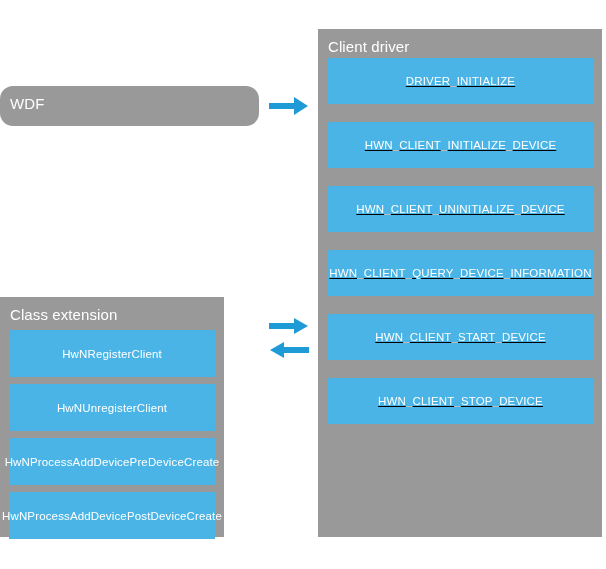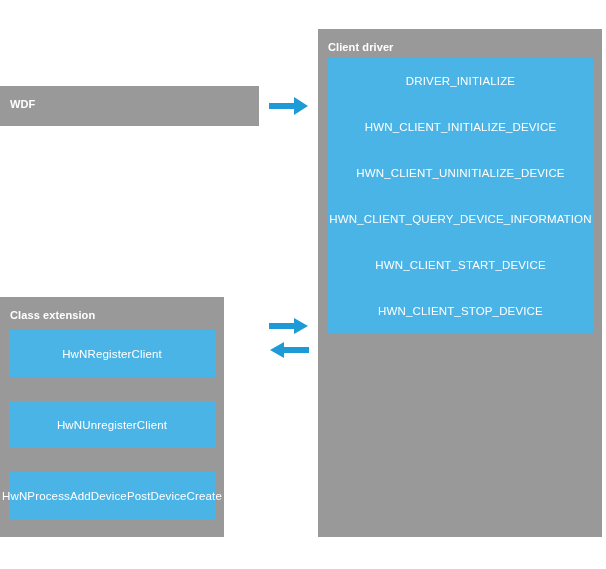--- a/index.html
+++ b/index.html
@@ -20,33 +20,34 @@
   }
 
   
   .panel {
     position: absolute;
     background: #999999;
     box-sizing: border-box;
   }
   .panel-title {
     color: #ffffff;
-    font-size: 11px;
+    font-size: 15px;
     line-height: 18px;
-    font-weight: 700;
+    font-weight: 400;
     padding: 9px 0 0 10px;
     letter-spacing: 0.1px;
     white-space: nowrap;
   }
 
   #panel-wdf {
     left: 0px;
     top: 86px;
     width: 259px;
     height: 40px;
+    border-radius: 13px;
   }
   #panel-class-extension {
     left: 0px;
     top: 297px;
     width: 224px;
     height: 240px;
   }
   #panel-client-driver {
     left: 318px;
     top: 29px;
@@ -55,27 +56,28 @@
   }
 
   
   .bar-list {
     position: absolute;
     left: 9px;
     right: 9px;
     top: 33px;
     display: flex;
     flex-direction: column;
-    gap: 24px;
+    gap: 7px;
   }
   #panel-client-driver .bar-list {
     left: 9px;
     right: 8px;
     top: 29px;
-    gap: 0;
+    gap: 18px;
+    text-decoration: underline;
   }
   .bar {
     background: #4bb4e6;
     height: 47px;
     display: flex;
     align-items: center;
     justify-content: center;
     color: #ffffff;
     font-size: 11.5px;
     line-height: 14px;
@@ -127,20 +129,21 @@
     <svg class="arrow-svg" width="40" height="20" viewBox="0 0 40 20">
       <path d="M0 7 H25 V1 L39 10 L25 19 V13 H0 Z" fill="#1e9bd7"></path>
     </svg>
   </div>
 
   <div class="panel" id="panel-class-extension">
     <div class="panel-title">Class extension</div>
     <div class="bar-list">
       <div class="bar">HwNRegisterClient</div>
       <div class="bar">HwNUnregisterClient</div>
+      <div class="bar">HwNProcessAddDevicePreDeviceCreate</div>
       <div class="bar">HwNProcessAddDevicePostDeviceCreate</div>
     </div>
   </div>
 
   <div class="arrow-group" id="arrow-class-bidirectional">
     <svg class="arrow-svg" width="40" height="18" viewBox="0 0 40 18">
       <path d="M0 6 H25 V1 L39 9 L25 17 V12 H0 Z" fill="#1e9bd7"></path>
     </svg>
     <svg class="arrow-svg" width="40" height="18" viewBox="0 0 40 18">
       <path d="M40 6 H15 V1 L1 9 L15 17 V12 H40 Z" fill="#1e9bd7"></path>

